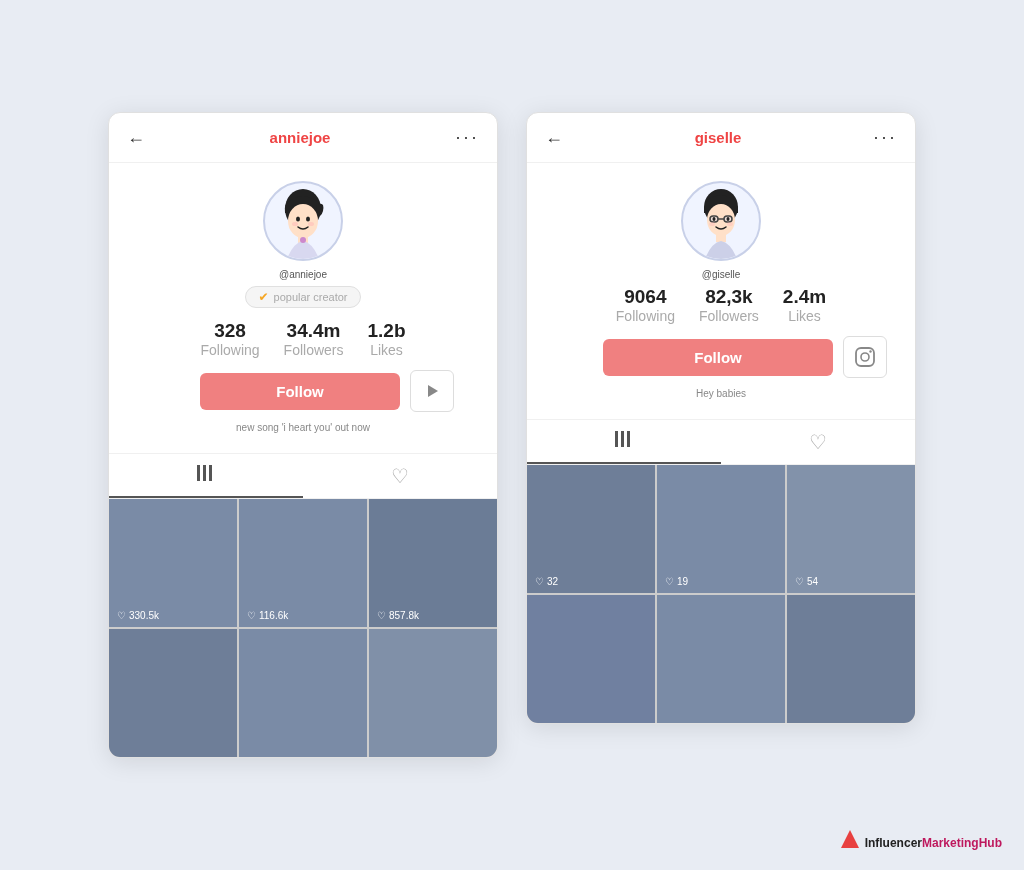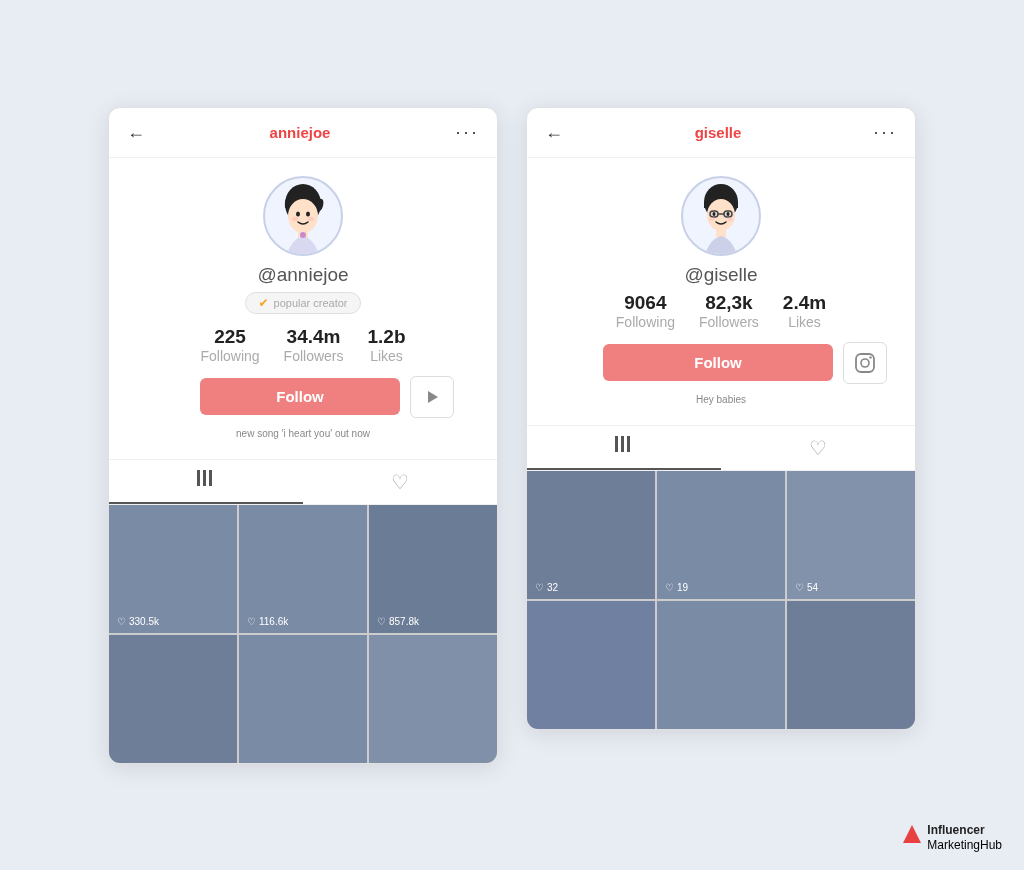--- a/index.html
+++ b/index.html
@@ -75,21 +75,21 @@
       align-items: center;
       justify-content: center;
     }
 
     .avatar-wrap svg {
       width: 76px;
       height: 76px;
     }
 
     .handle {
-      font-size: 19px;
+      font-size: 10px;
       color: #555;
       margin-bottom: 6px;
     }
 
     .badge {
       background: #f5f5f5;
       border: 1px solid #e0e0e0;
       border-radius: 20px;
       padding: 3px 12px;
       font-size: 11px;
@@ -227,32 +227,32 @@
       width: 0;
       height: 0;
       border-left: 9px solid transparent;
       border-right: 9px solid transparent;
       border-bottom: 18px solid #e84040;
       position: relative;
       top: -4px;
     }
     .watermark-text {
       display: flex;
-      flex-direction: column;
+      flex-direction: row;
       line-height: 1.2;
     }
     .watermark-text .line1 {
       font-size: 12px;
       font-weight: 700;
       color: #222;
     }
     .watermark-text .line2 {
       font-size: 12px;
-      font-weight: 400;
-      color: #000000;
+      font-weight: 700;
+      color: #be185d;
     }
 
     
     .anniejoe-grid .grid-cell:nth-child(3) { background: #6b7c96; }
   </style>
 </head>
 <body>
 
 <div class="phones-container">
 
@@ -294,21 +294,21 @@
 
       <span class="handle">@anniejoe</span>
 
       <div class="badge">
         <span class="check-icon">✔</span>
         <span>popular creator</span>
       </div>
 
       <div class="stats-row">
         <div class="stat">
-          <span class="stat-num">225</span>
+          <span class="stat-num">328</span>
           <span class="stat-label">Following</span>
         </div>
         <div class="stat">
           <span class="stat-num">34.4m</span>
           <span class="stat-label">Followers</span>
         </div>
         <div class="stat">
           <span class="stat-num">1.2b</span>
           <span class="stat-label">Likes</span>
         </div>

